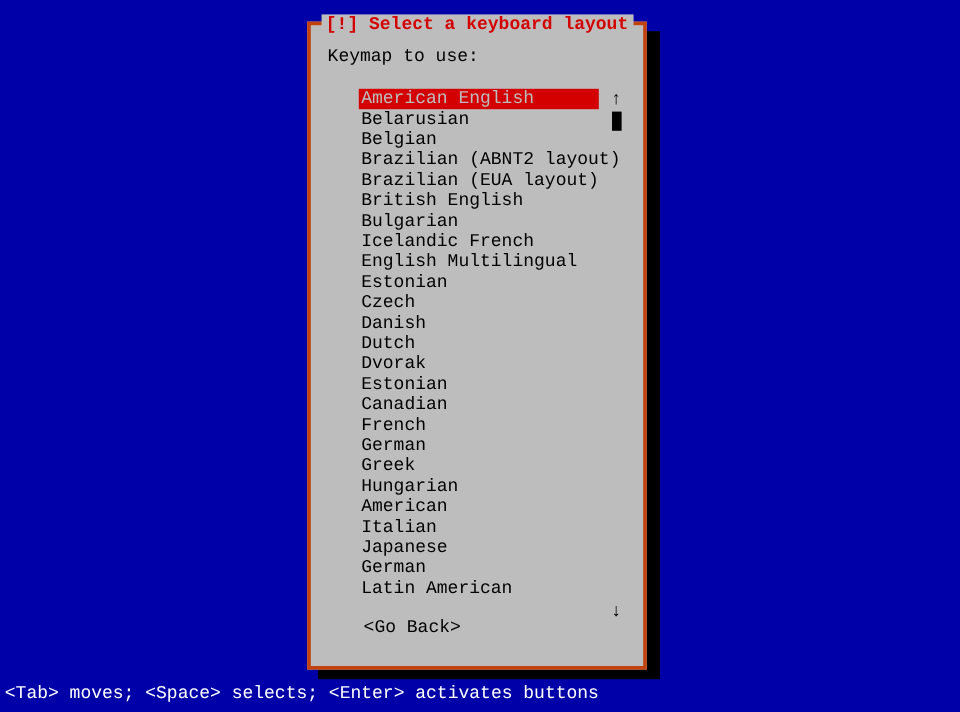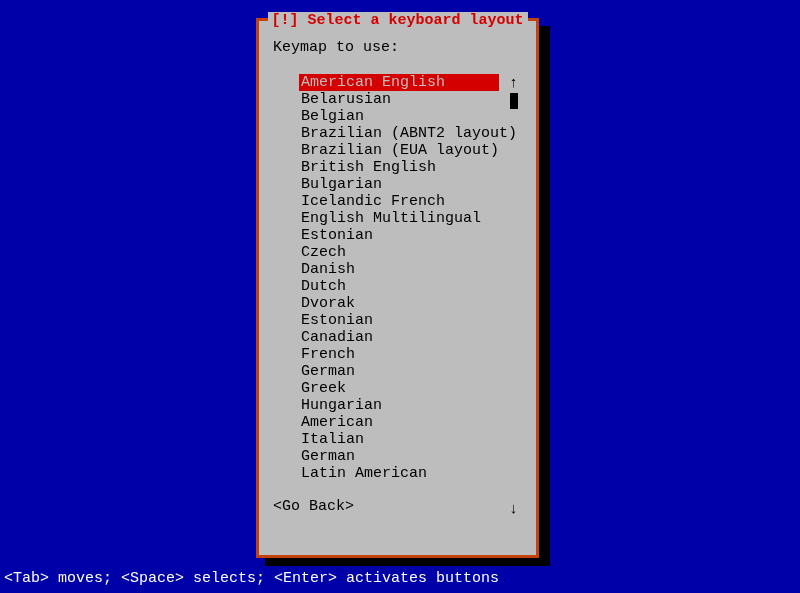--- a/index.html
+++ b/index.html
@@ -81,20 +81,21 @@
       background-color: #000000;
     }
     .scroll-indicator-down {
       position: absolute;
       right: 18px;
       top: 480px;
       color: #000000;
     }
     .go-back {
       margin-top: 16px;
+      margin-left: 30px;
     }
     .footer {
       position: absolute;
       bottom: 6px;
       left: 4px;
       color: #ffffff;
     }
   </style>
 </head>
 <body>
@@ -121,20 +122,21 @@
       <div class="list-item">Dutch</div>
       <div class="list-item">Dvorak</div>
       <div class="list-item">Estonian</div>
       <div class="list-item">Canadian</div>
       <div class="list-item">French</div>
       <div class="list-item">German</div>
       <div class="list-item">Greek</div>
       <div class="list-item">Hungarian</div>
       <div class="list-item">American</div>
       <div class="list-item">Italian</div>
+      <div class="list-item">Japanese</div>
       <div class="list-item">German</div>
       <div class="list-item">Latin American</div>
     </div>
     <div class="go-back">&lt;Go Back&gt;</div>
   </div>
   <div class="scroll-indicator-up">↑</div>
   <div class="scroll-track"></div>
   <div class="scroll-indicator-down">↓</div>
 </div>
 

